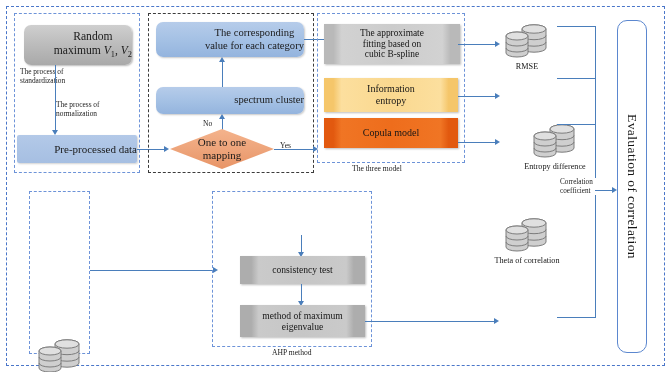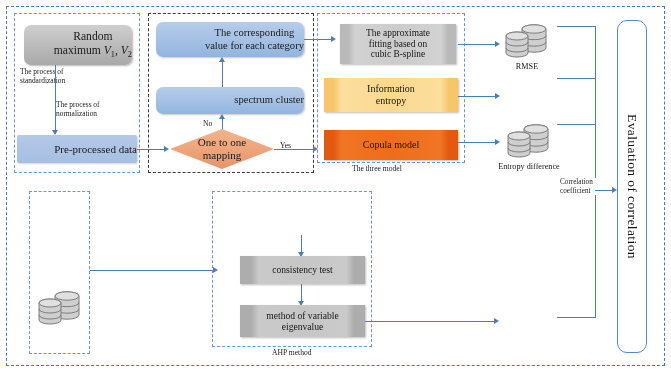--- a/index.html
+++ b/index.html
@@ -143,32 +143,32 @@
   <div class="abs lbl" style="left:280px;top:141px;font-size:7.6px;">Yes</div>
 
   <div class="abs ln hln" style="left:274px;top:148.5px;width:40px;"></div>
   <div class="abs arw arw-r" style="left:313px;top:145.8px;"></div>
 
   <div class="abs ln hln" style="left:304px;top:39px;width:28px;"></div>
   <div class="abs arw arw-r" style="left:331px;top:36.3px;"></div>
 
   <div class="abs dash-blue-thin" style="left:317px;top:13px;width:148px;height:150px;"></div>
 
-  <div class="abs band band-gray" style="left:324px;top:24px;width:116px;height:40px;font-size:9.4px;margin-left:16px;">
+  <div class="abs band band-gray" style="left:324px;top:24px;width:136px;height:40px;font-size:9.4px;">
     <span style="white-space:pre-line;">The approximate
 fitting based on
 cubic B-spline</span>
   </div>
 
   <div class="abs band band-yellow" style="left:324px;top:78px;width:134px;height:34px;font-size:10px;">
     <span style="white-space:pre-line;">Information
 entropy</span>
   </div>
 
-  <div class="abs band band-orange" style="left:324px;top:130px;width:134px;height:30px;font-size:10px;">
+  <div class="abs band band-orange" style="left:324px;top:118px;width:134px;height:30px;font-size:10px;">
     <span style="white-space:pre-line;">Copula model</span>
   </div>
 
   <div class="abs lbl" style="left:352px;top:164px;font-size:7.6px;">The three model</div>
 
   <div class="abs ln hln" style="left:458px;top:43.5px;width:38px;"></div>
   <div class="abs arw arw-r" style="left:495px;top:40.8px;"></div>
 
   <div class="abs ln hln" style="left:458px;top:95.5px;width:38px;"></div>
   <div class="abs arw arw-r" style="left:495px;top:92.8px;"></div>
@@ -185,36 +185,51 @@
         <path d="M24 20 a12 4.2 0 0 0 24 0" fill="none"></path>
         <path d="M8 14 a11 4 0 0 1 22 0 v17 a11 4 0 0 1 -22 0 z"></path>
         <ellipse cx="19" cy="14" rx="11" ry="4" fill="#e0e0e0"></ellipse>
         <path d="M8 20 a11 4 0 0 0 22 0" fill="none"></path>
         <path d="M8 26 a11 4 0 0 0 22 0" fill="none"></path>
       </g>
     </svg>
     <div class="dbcap" style="top:40px;">RMSE</div>
   </div>
 
-  <div class="abs dbstack" style="left:500px;top:74px;width:58px;height:48px;">
+  <div class="abs dbstack" style="left:526px;top:74px;width:58px;height:48px;">
     <svg width="58" height="40" viewBox="0 0 58 40">
       <g stroke="#7d7d7d" stroke-width="1" fill="#cfcfcf">
         <path d="M24 7 a12 4.2 0 0 1 24 0 v19 a12 4.2 0 0 1 -24 0 z"></path>
         <ellipse cx="36" cy="7" rx="12" ry="4.2" fill="#e0e0e0"></ellipse>
         <path d="M24 13.5 a12 4.2 0 0 0 24 0" fill="none"></path>
         <path d="M24 20 a12 4.2 0 0 0 24 0" fill="none"></path>
         <path d="M8 14 a11 4 0 0 1 22 0 v17 a11 4 0 0 1 -22 0 z"></path>
         <ellipse cx="19" cy="14" rx="11" ry="4" fill="#e0e0e0"></ellipse>
         <path d="M8 20 a11 4 0 0 0 22 0" fill="none"></path>
         <path d="M8 26 a11 4 0 0 0 22 0" fill="none"></path>
       </g>
     </svg>
     <div class="dbcap" style="top:40px;left:-12px;width:82px;">Entropy difference</div>
   </div>
 
+  <div class="abs dbstack" style="left:498px;top:120px;width:58px;height:48px;">
+    <svg width="58" height="40" viewBox="0 0 58 40">
+      <g stroke="#7d7d7d" stroke-width="1" fill="#cfcfcf">
+        <path d="M24 7 a12 4.2 0 0 1 24 0 v19 a12 4.2 0 0 1 -24 0 z"></path>
+        <ellipse cx="36" cy="7" rx="12" ry="4.2" fill="#e0e0e0"></ellipse>
+        <path d="M24 13.5 a12 4.2 0 0 0 24 0" fill="none"></path>
+        <path d="M24 20 a12 4.2 0 0 0 24 0" fill="none"></path>
+        <path d="M8 14 a11 4 0 0 1 22 0 v17 a11 4 0 0 1 -22 0 z"></path>
+        <ellipse cx="19" cy="14" rx="11" ry="4" fill="#e0e0e0"></ellipse>
+        <path d="M8 20 a11 4 0 0 0 22 0" fill="none"></path>
+        <path d="M8 26 a11 4 0 0 0 22 0" fill="none"></path>
+      </g>
+    </svg>
+    <div class="dbcap" style="top:40px;left:-14px;width:86px;">Theta of correlation</div>
+  </div>
 
   <div class="abs ln hln" style="left:557px;top:26px;width:39px;"></div>
   <div class="abs ln hln" style="left:557px;top:78px;width:39px;"></div>
   <div class="abs ln hln" style="left:557px;top:124px;width:39px;"></div>
   <div class="abs ln hln" style="left:557px;top:317px;width:39px;"></div>
   <div class="abs ln vln" style="left:595px;top:26px;height:292px;"></div>
 
   <div class="abs lbl" style="left:560px;top:178px;width:46px;font-size:7.2px;background:#fff;">Correlation
 coefficient</div>
 
@@ -253,21 +268,21 @@
   <div class="abs arw arw-d" style="left:298.3px;top:252px;"></div>
 
   <div class="abs band band-gray2" style="left:240px;top:256px;width:125px;height:28px;font-size:9.6px;">
     <span>consistency test</span>
   </div>
 
   <div class="abs ln vln" style="left:301px;top:284px;height:18px;"></div>
   <div class="abs arw arw-d" style="left:298.3px;top:301px;"></div>
 
   <div class="abs band band-gray2" style="left:240px;top:305px;width:125px;height:32px;font-size:9.6px;">
-    <span style="white-space:pre-line;">method of variable
+    <span style="white-space:pre-line;">method of maximum
 eigenvalue</span>
   </div>
 
   <div class="abs lbl" style="left:272px;top:348px;font-size:7.6px;">AHP method</div>
 
   <div class="abs ln hln" style="left:365px;top:320.5px;width:130px;"></div>
   <div class="abs arw arw-r" style="left:494px;top:317.8px;"></div>
 
 </div>
 

